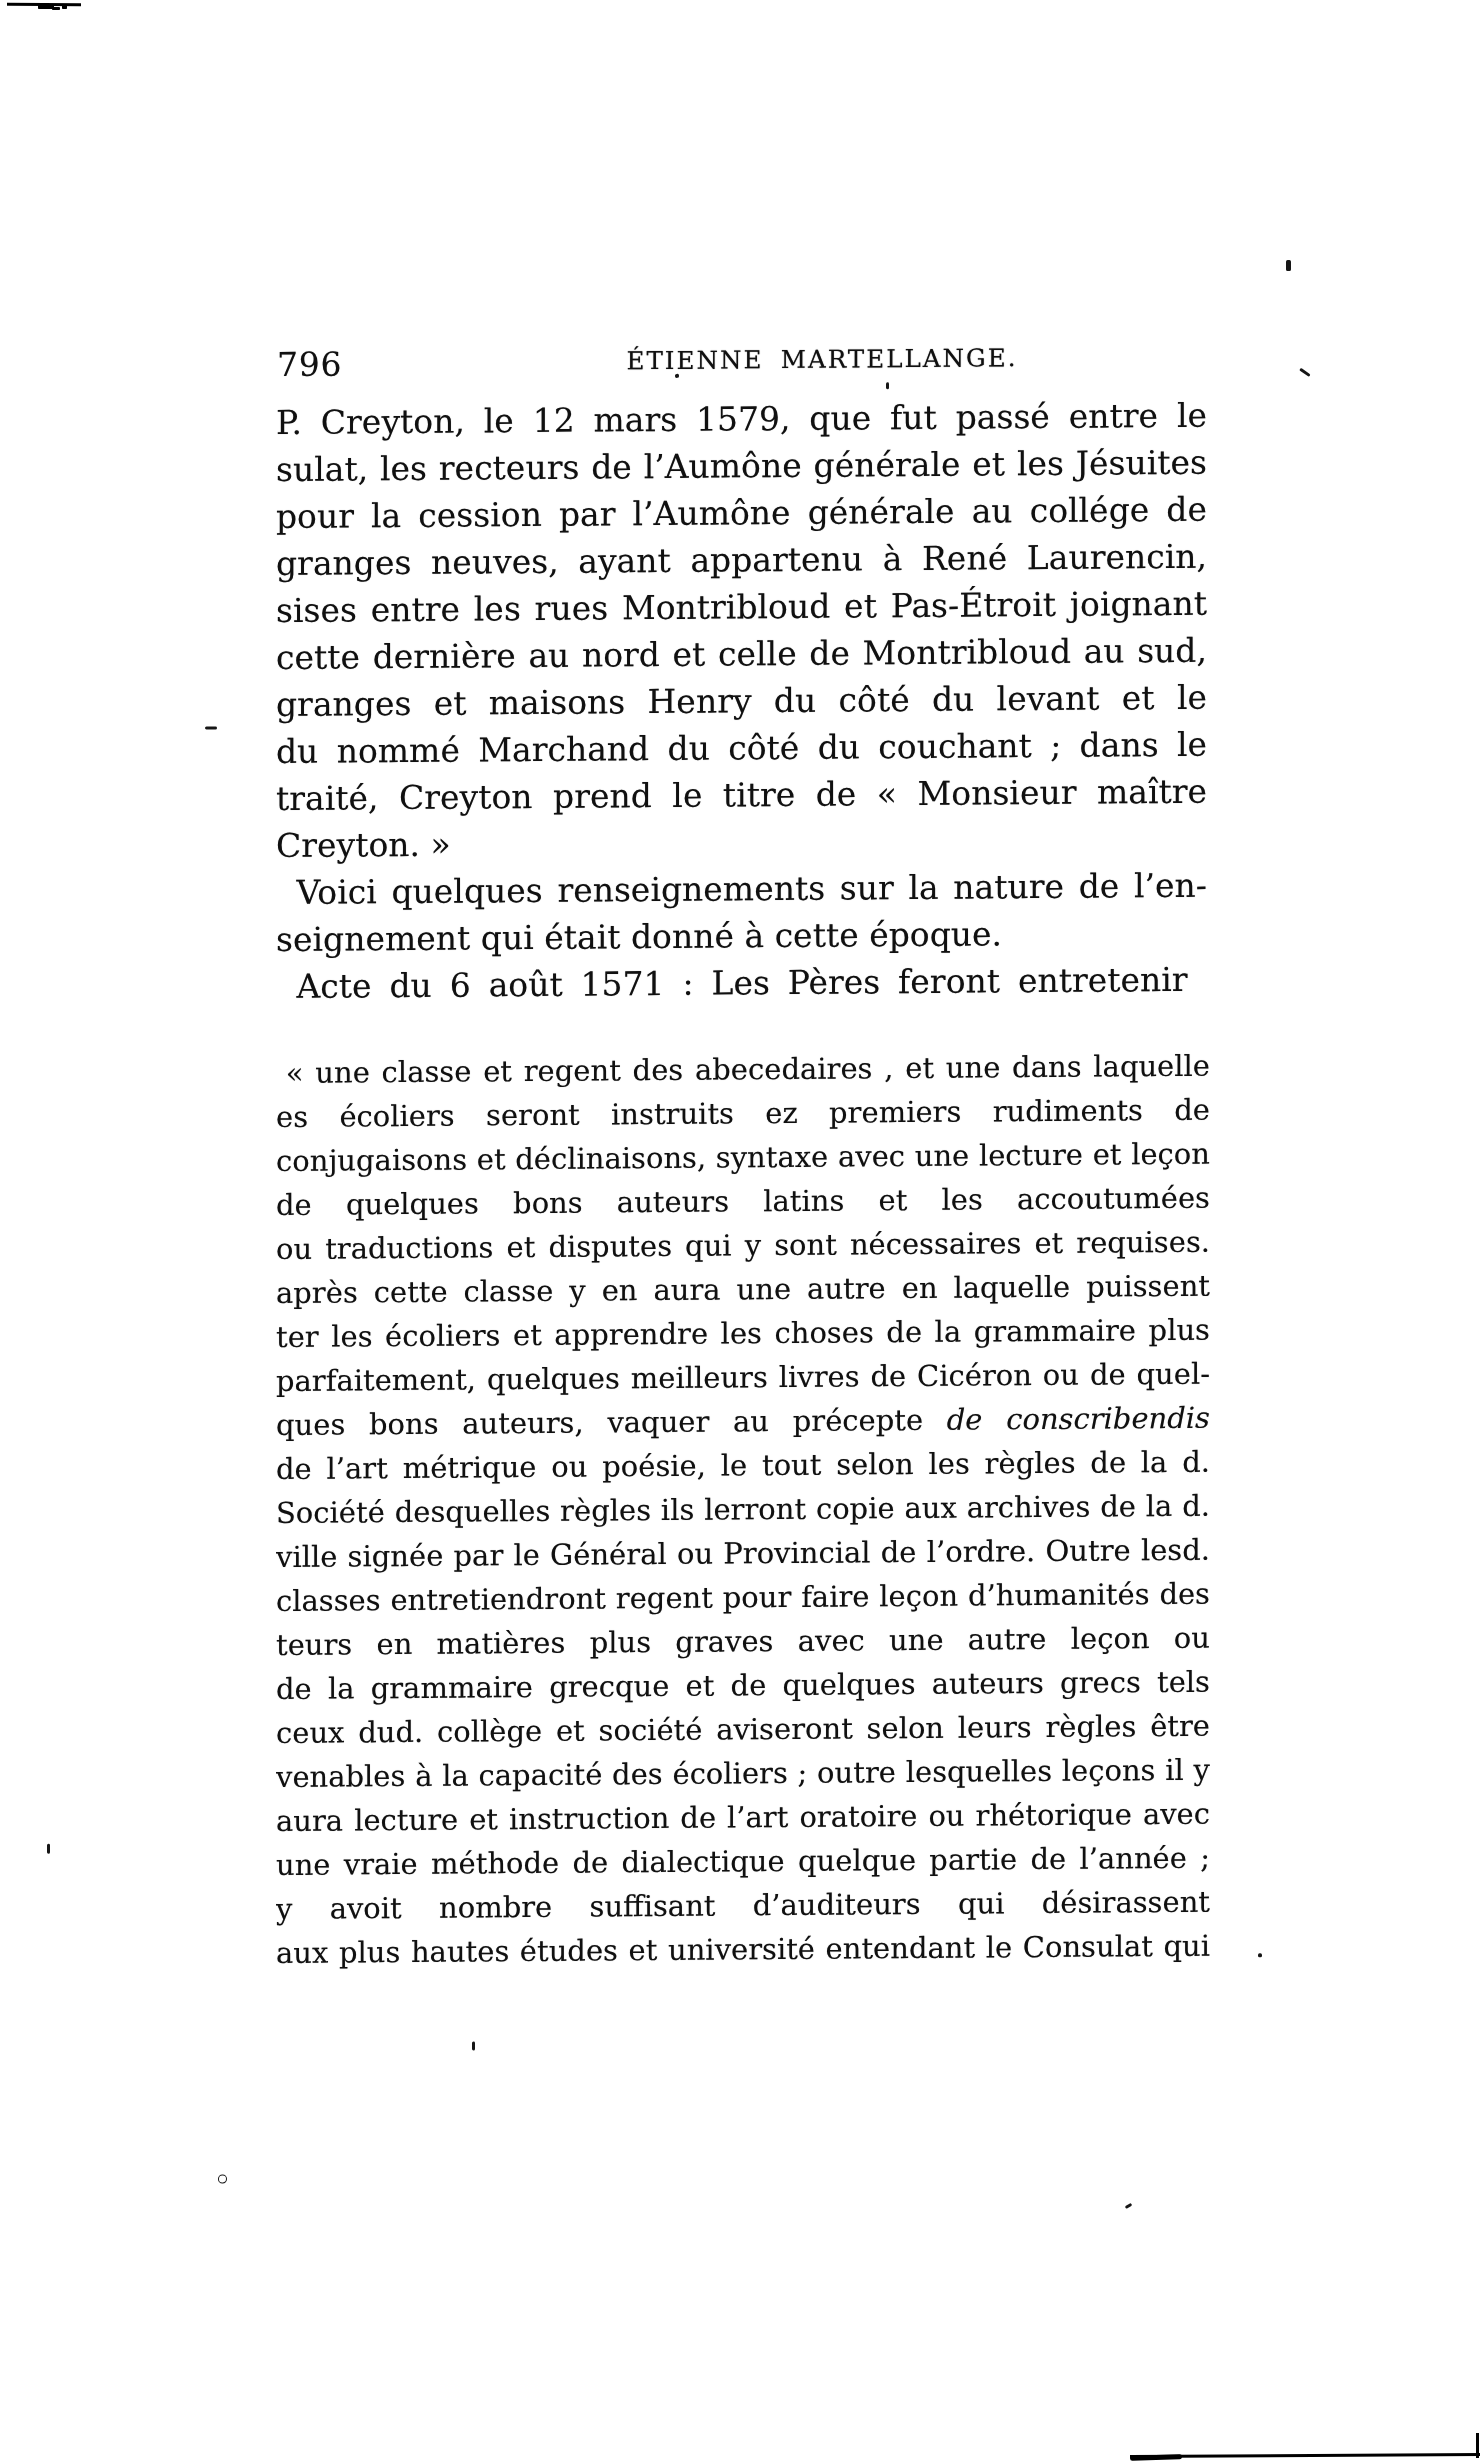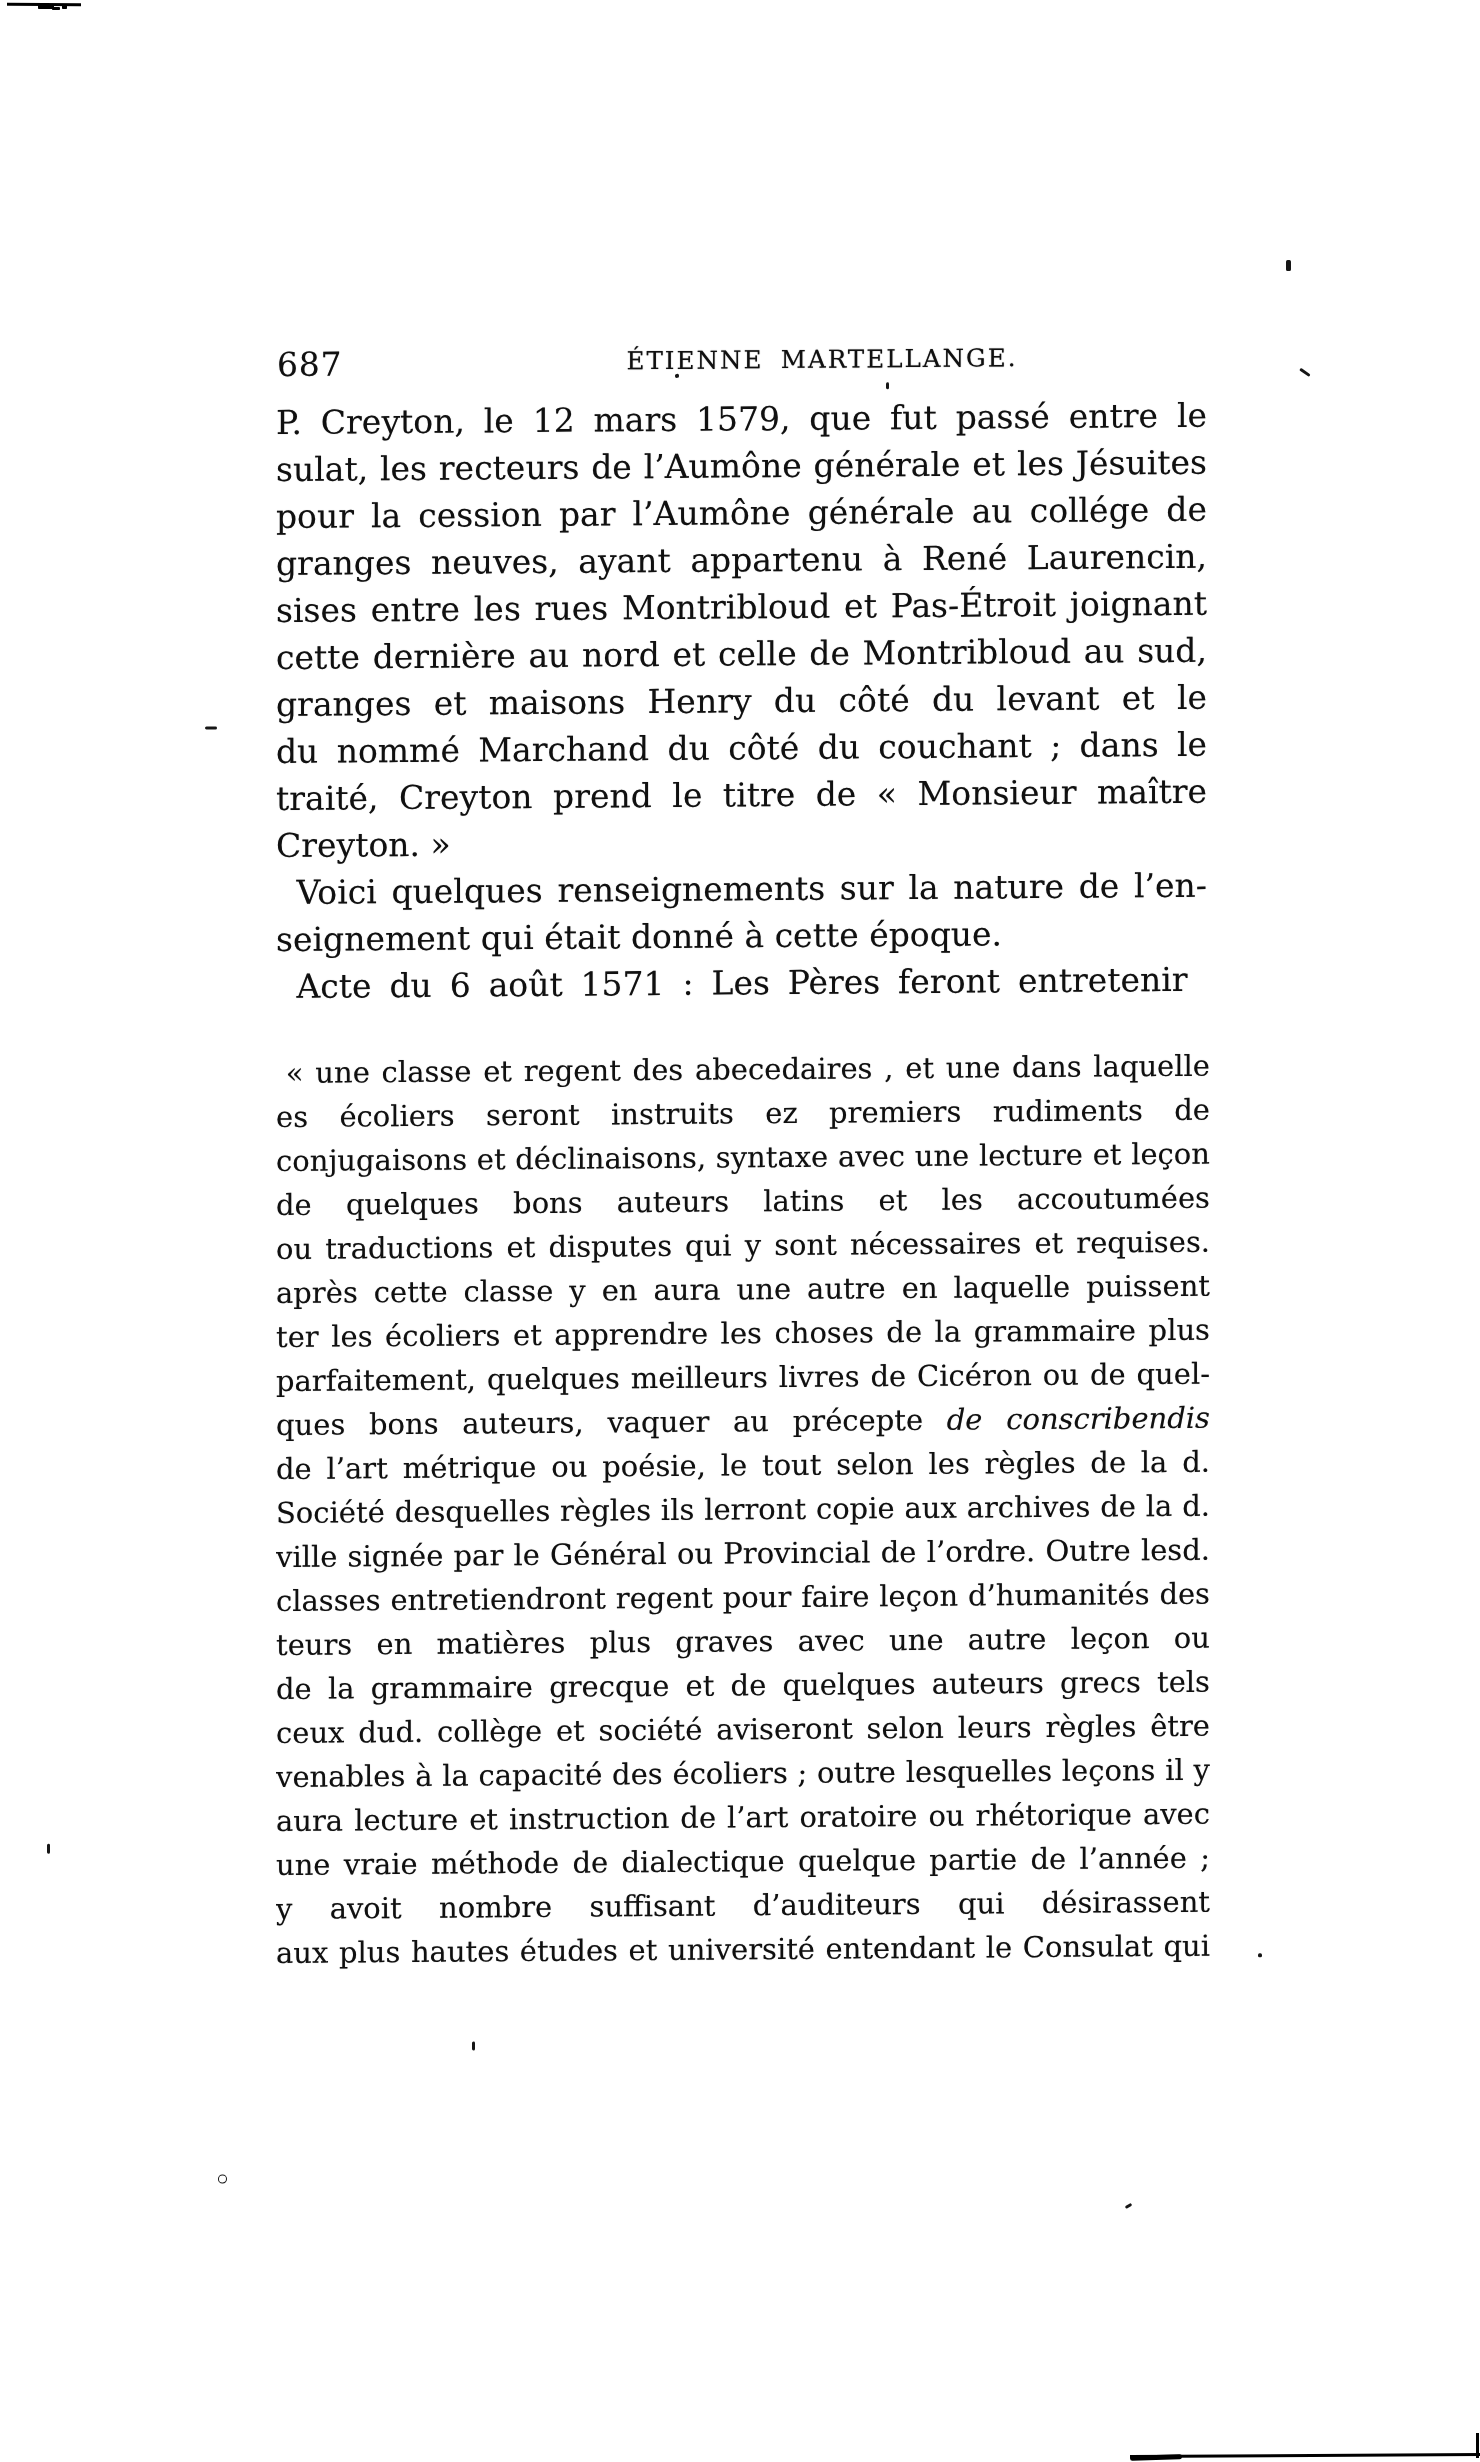--- a/index.html
+++ b/index.html
@@ -69,21 +69,21 @@
 
   .speck { position: absolute; background: #161616; border-radius: 1.6px; }
 </style>
 </head>
 <body>
 
 <div id="scan-page">
 
   <div id="tilt">
 
-    <div id="page-number" class="ink">687</div>
+    <div id="page-number" class="ink">796</div>
     <div id="running-title" class="ink">ÉTIENNE MARTELLANGE.</div>
 
     <div id="main-text" class="ink">
       <div class="bline just">P. Creyton, le 12 mars 1579, que fut passé entre le Con-</div>
       <div class="bline just">sulat, les recteurs de l’Aumône générale et les Jésuites</div>
       <div class="bline just">pour la cession par l’Aumône générale au collége de deux</div>
       <div class="bline just">granges neuves, ayant appartenu à René Laurencin,</div>
       <div class="bline just">sises entre les rues Montribloud et Pas-Étroit joignant</div>
       <div class="bline just">cette dernière au nord et celle de Montribloud au sud, les</div>
       <div class="bline just">granges et maisons Henry du côté du levant et le jardin</div>

